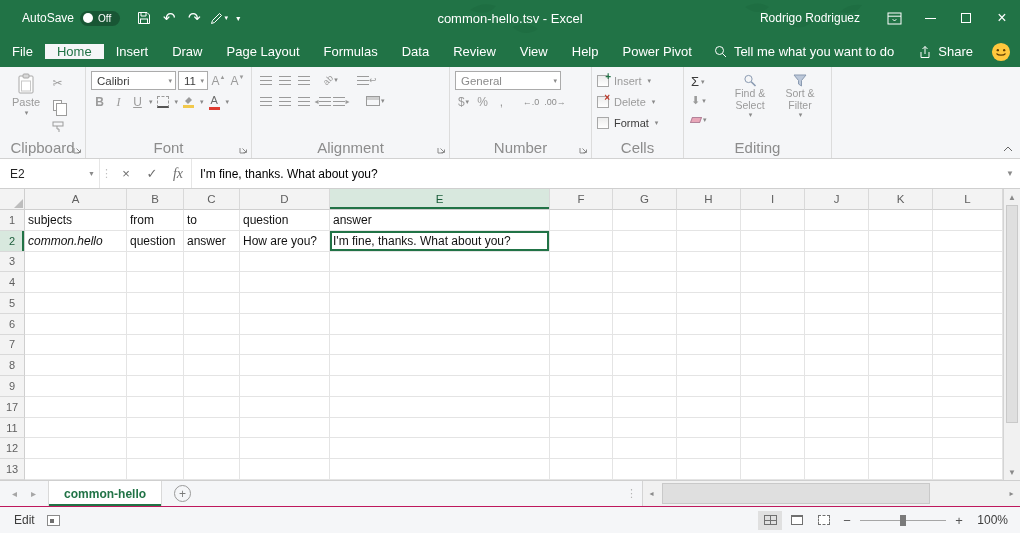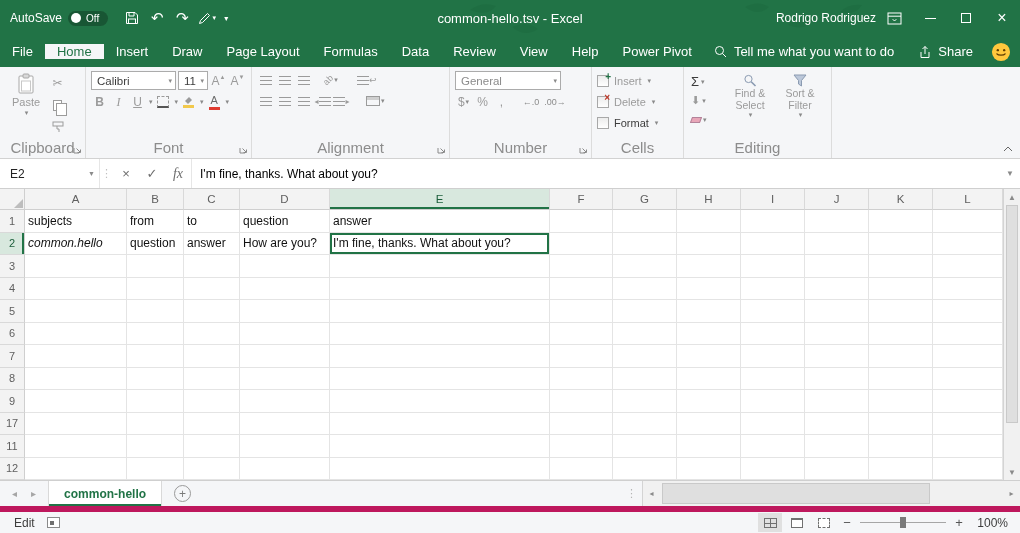--- a/index.html
+++ b/index.html
@@ -1,31 +1,31 @@
 <!DOCTYPE html>
 <html><head>
 <meta charset="utf-8">
 <style>
   * { box-sizing: border-box; margin: 0; padding: 0; }
   html,body { width:1020px; height:533px; overflow:hidden; }
   body { font-family:"Liberation Sans","DejaVu Sans",sans-serif; background:#fff; }
   #app { width:1020px; height:533px; display:flex; flex-direction:column; }
 
   
-  .titlebar { flex:0 0 36px; background:#217346; color:#fff; display:flex; align-items:center; padding-left:10px; position:relative; }
+  .titlebar { flex:0 0 36px; background:#217346; color:#fff; display:flex; align-items:center; padding-left:22px; position:relative; }
   .tb-decor { position:absolute; right:150px; top:0; pointer-events:none; opacity:.55; }
   .autosave { display:flex; align-items:center; gap:6px; font-size:12px; z-index:1; }
   .as-pill { display:flex; align-items:center; gap:5px; background:rgba(0,0,0,.25); border-radius:9px; padding:2px 9px 2px 3px; font-size:10px; }
   .as-knob { width:10px; height:10px; border-radius:50%; background:#fff; }
   .qat { display:flex; align-items:center; margin-left:12px; gap:1px; z-index:1; }
   .qat-btn { min-width:24px; height:28px; display:flex; align-items:center; justify-content:center; font-size:15px; color:#fff; }
   .qat-caret { font-size:7px; color:#fff; min-width:12px; }
   .title-center { position:absolute; left:0; right:0; text-align:center; font-size:13px; pointer-events:none; z-index:1; }
   .tb-right { margin-left:auto; display:flex; align-items:center; height:36px; z-index:1; }
-  .user-name { font-size:12px; margin-right:0; }
+  .user-name { font-size:12px; margin-right:16px; }
   .win-btn { width:36px; height:36px; display:flex; align-items:center; justify-content:center; font-size:13px; color:#fff; }
   .max-box { width:10px; height:10px; border:1px solid #fff; display:inline-block; }
   .min-bar { width:11px; height:1px; background:#fff; display:inline-block; }
 
   
   .tabrow { flex:0 0 31px; background:#217346; display:flex; align-items:stretch; color:#fff; }
   .tab { display:flex; align-items:center; padding:0 12px; font-size:13px; white-space:nowrap; }
   .tab.active { background:#f5f6f8; color:#217346; }
   .tellme { display:flex; align-items:center; gap:7px; margin-left:auto; font-size:13px; white-space:nowrap; }
   .share { display:flex; align-items:center; gap:6px; margin-left:24px; font-size:13px; }
@@ -124,21 +124,21 @@
   .snav { display:flex; align-items:center; gap:14px; padding:0 12px; color:#a6a6a6; font-size:10px; }
   .stab { display:flex; align-items:center; padding:0 15px; background:#fff; border-left:1px solid #d9d9d9; border-right:1px solid #d9d9d9; color:#217346; font-weight:bold; box-shadow:inset 0 -2px 0 #217346; }
   .add-sheet { width:17px; height:17px; border:1px solid #9a9a9a; border-radius:50%; display:flex; align-items:center; justify-content:center; color:#7a7a7a; font-size:12px; align-self:center; margin-left:12px; line-height:1; }
   .sb-split { display:flex; align-items:center; color:#b5b5b5; margin-left:auto; padding:0 5px; font-size:11px; }
   .hscroll { display:flex; align-items:stretch; width:378px; background:#f1f1f1; border-left:1px solid #d4d4d4; }
   .hs-btn { flex:0 0 17px; display:flex; align-items:center; justify-content:center; color:#8a8a8a; font-size:8px; }
   .hs-track { flex:1; position:relative; }
   .hs-thumb { position:absolute; left:2px; top:2px; bottom:2px; width:78%; background:#dfdfdf; border:1px solid #c9c9c9; }
 
   
-  .statusbar { flex:0 0 27px; background:#f5f6f8; border-top:6px solid #be185d; display:flex; align-items:center; font-size:12px; color:#3c3c3c; }
+  .statusbar { flex:0 0 27px; background:#f5f6f8; border-top:1px solid #be185d; display:flex; align-items:center; font-size:12px; color:#3c3c3c; }
   .sb-mode { padding-left:14px; }
   .macro-ic { margin-left:12px; width:13px; height:11px; border:1px solid #8a8a8a; position:relative; background:#fff; }
   .macro-ic::after { content:""; position:absolute; left:2px; bottom:2px; width:4px; height:4px; background:#6f6f6f; }
   .sb-right { margin-left:auto; display:flex; align-items:center; gap:3px; padding-right:12px; }
   .view-btn { width:24px; height:19px; display:flex; align-items:center; justify-content:center; }
   .view-btn.sel { background:#e0e0e0; }
   .ic-normal { width:13px; height:10px; border:1px solid #707070; background:linear-gradient(to right,transparent 5px,#707070 5px 6px,transparent 6px),linear-gradient(to bottom,transparent 4px,#707070 4px 5px,transparent 5px); }
   .ic-pagelayout { width:12px; height:10px; border:1px solid #707070; box-shadow:inset 0 2px 0 -1px #707070; background:#fff; }
   .ic-pagebreak { width:12px; height:10px; border:1px dashed #707070; background:#fff; }
   .zoom-btn { width:16px; text-align:center; color:#555; font-size:13px; }
@@ -702,20 +702,35 @@
             <div class="cell" style="flex: 0 0 90px; width: 90px;"></div>
             <div class="cell" style="flex: 0 0 220px; width: 220px;"></div>
             <div class="cell" style="flex: 0 0 63px; width: 63px;"></div>
             <div class="cell" style="flex: 0 0 64px; width: 64px;"></div>
             <div class="cell" style="flex: 0 0 64px; width: 64px;"></div>
             <div class="cell" style="flex: 0 0 64px; width: 64px;"></div>
             <div class="cell" style="flex: 0 0 64px; width: 64px;"></div>
             <div class="cell" style="flex: 0 0 64px; width: 64px;"></div>
             <div class="cell" style="flex: 0 0 70px; width: 70px;"></div>
           </div>
+          <div class="sheet-row">
+            <div class="row-h">13</div>
+            <div class="cell" style="flex: 0 0 102px; width: 102px;"></div>
+            <div class="cell" style="flex: 0 0 57px; width: 57px;"></div>
+            <div class="cell" style="flex: 0 0 56px; width: 56px;"></div>
+            <div class="cell" style="flex: 0 0 90px; width: 90px;"></div>
+            <div class="cell" style="flex: 0 0 220px; width: 220px;"></div>
+            <div class="cell" style="flex: 0 0 63px; width: 63px;"></div>
+            <div class="cell" style="flex: 0 0 64px; width: 64px;"></div>
+            <div class="cell" style="flex: 0 0 64px; width: 64px;"></div>
+            <div class="cell" style="flex: 0 0 64px; width: 64px;"></div>
+            <div class="cell" style="flex: 0 0 64px; width: 64px;"></div>
+            <div class="cell" style="flex: 0 0 64px; width: 64px;"></div>
+            <div class="cell" style="flex: 0 0 70px; width: 70px;"></div>
+          </div>
         </div>
     </div>
     <div class="vscroll">
       <div class="vs-btn">▲</div>
       <div class="vs-track">
         <div class="vs-thumb"></div>
       </div>
       <div class="vs-btn">▼</div>
     </div>
   </div>

